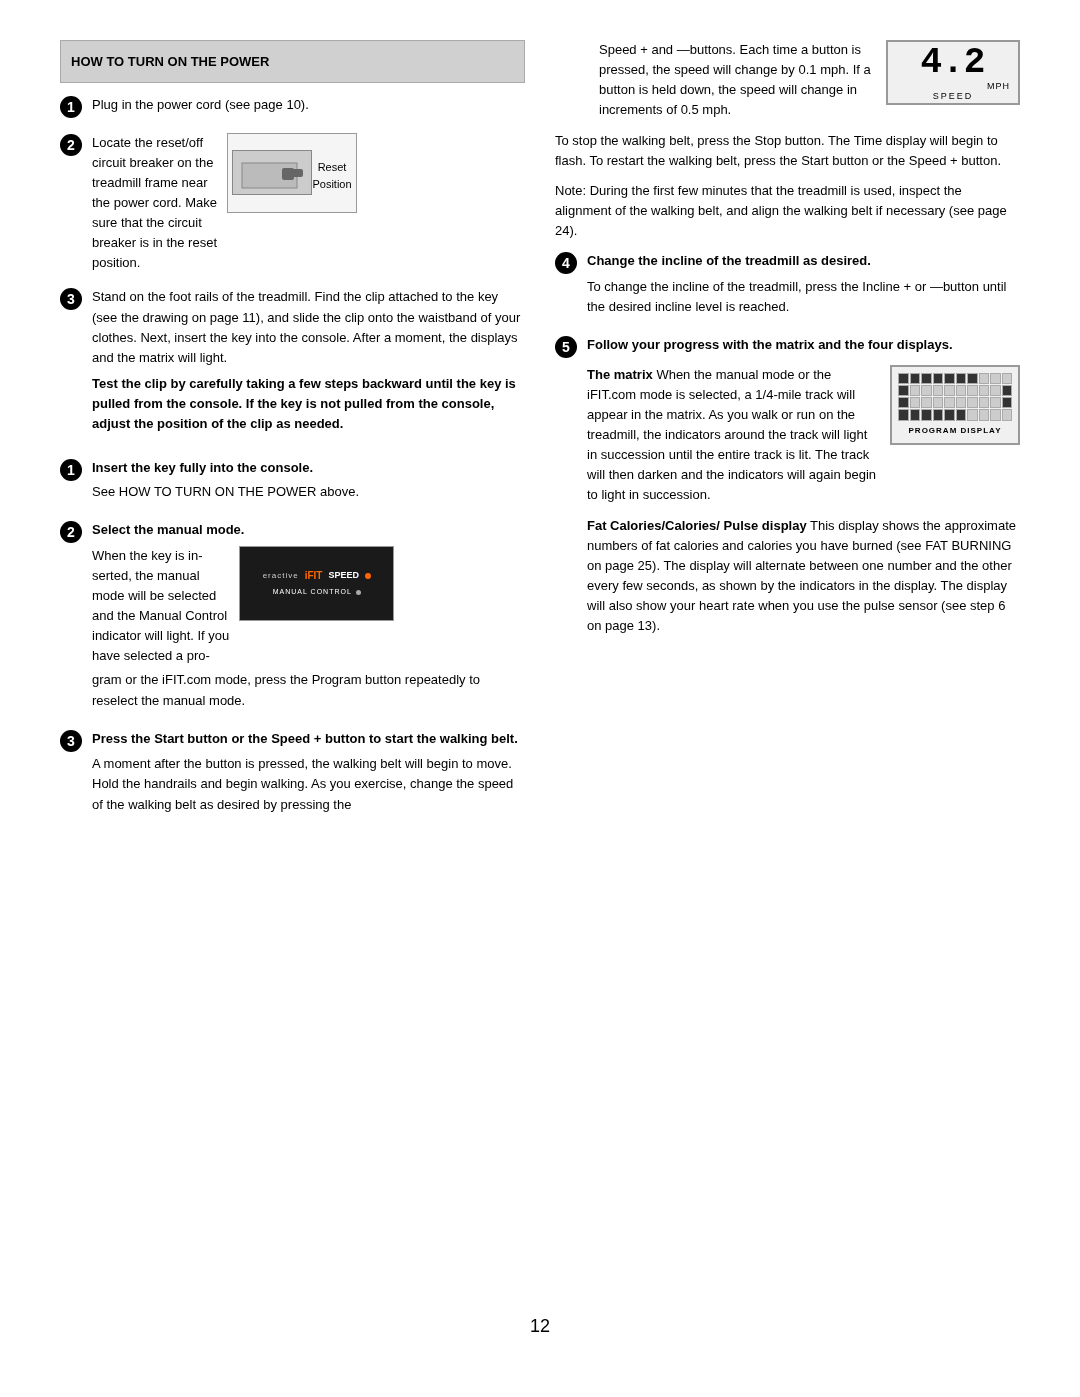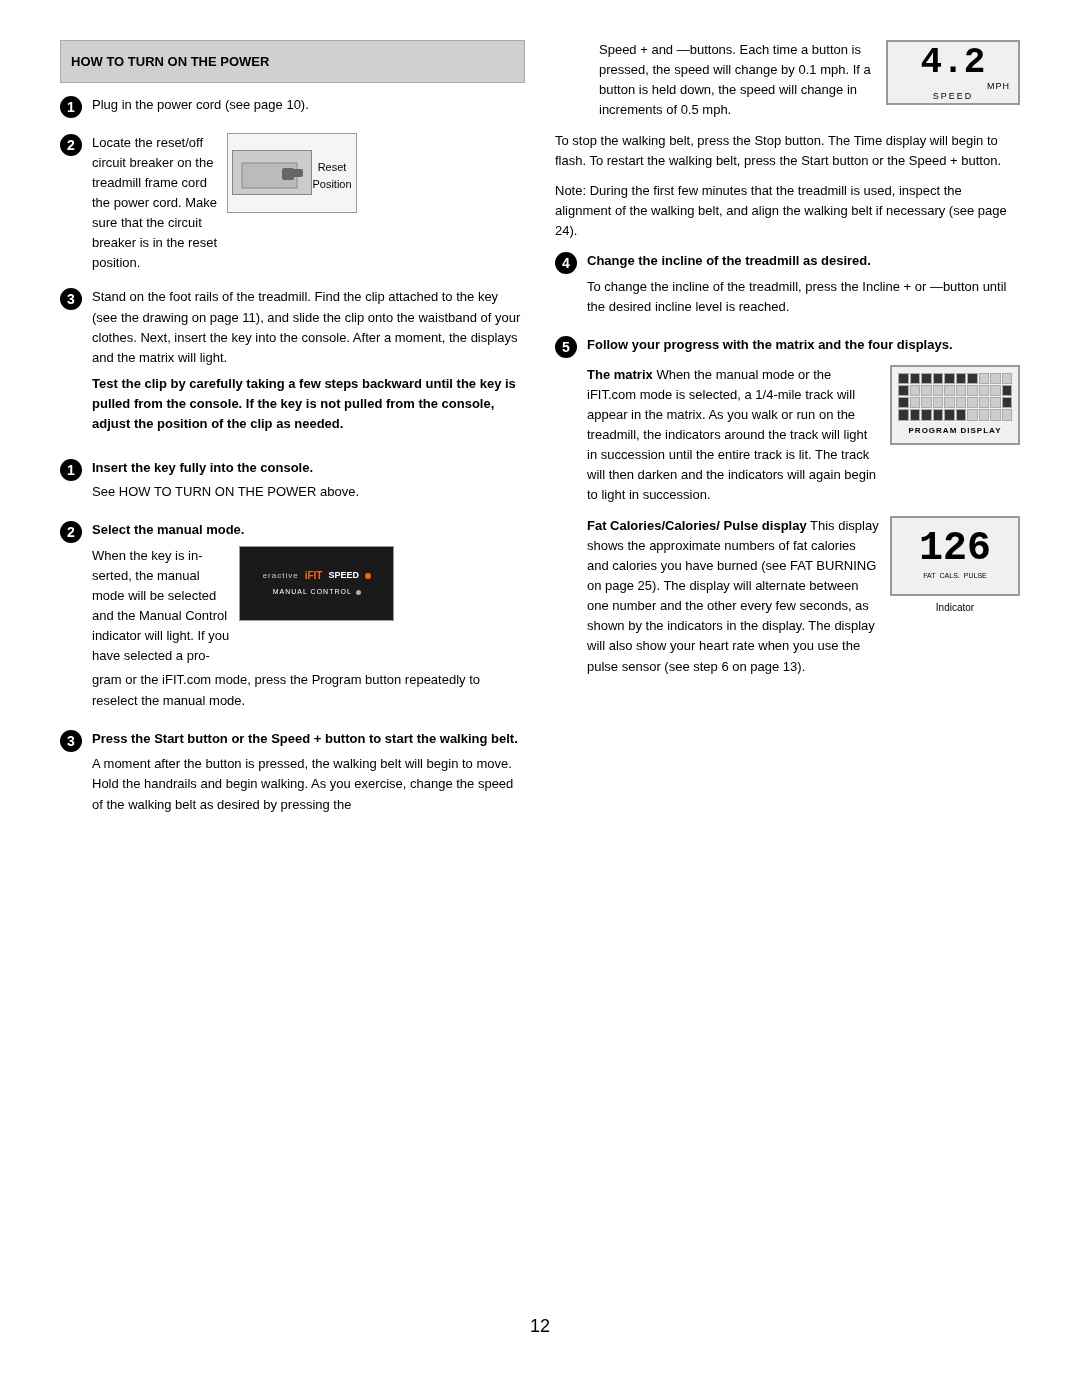--- a/index.html
+++ b/index.html
@@ -327,21 +327,21 @@
         </div>
       </div>
 
       <div class="step">
         <div class="step-number">2</div>
         <div class="step-content">
           <div class="step-inline">
             <div style="line-height:1.55;font-size:13px;">
               <span>Locate the reset/off</span><br>
               <span>circuit breaker on the</span><br>
-              <span>treadmill frame cord</span><br>
+              <span>treadmill frame near</span><br>
               <span>the power cord. Make</span><br>
               <span>sure that the circuit</span><br>
               <span>breaker is in the reset</span><br>
               <span>position.</span>
             </div>
 
             <div class="reset-box">
               <div class="reset-graphic">
                 <svg width="70" height="40">
                   <rect x="5" y="10" width="55" height="25" fill="#bbb" stroke="#888" stroke-width="1"></rect>
@@ -504,31 +504,20 @@
             </div>
           </div>
 
           <div class="fat-cal-section">
             <div class="fat-cal-text">
               <span style="font-weight:bold;">Fat Calories/Calories/</span>
               <span style="font-weight:bold;">Pulse display</span>
               <span>This display shows the approximate numbers of fat calories and calories you have burned (see FAT BURNING on page 25). The display will alternate between one number and the other every few seconds, as shown by the indicators in the display. The display will also show your heart rate when you use the pulse sensor (see step 6 on page 13).</span>
             </div>
 
-            <div style="flex-shrink:0;display:flex;flex-direction:column;align-items:center;">
-              <div class="fat-cal-display">
-                <div class="fat-number">126</div>
-                <div class="fat-labels-row">
-                  <span>FAT</span>
-                  <span>CALS.</span>
-                  <span>PULSE</span>
-                </div>
-              </div>
-              <div class="fat-indicator-label">Indicator</div>
-            </div>
           </div>
 
         </div>
       </div>
 
     </div>
   </div>
 
   <div class="page-number">12</div>
 </div>

